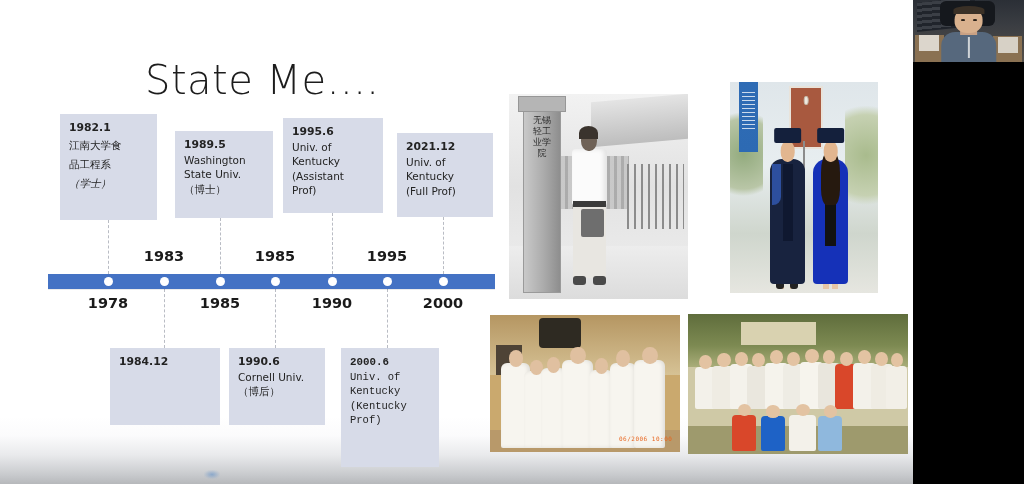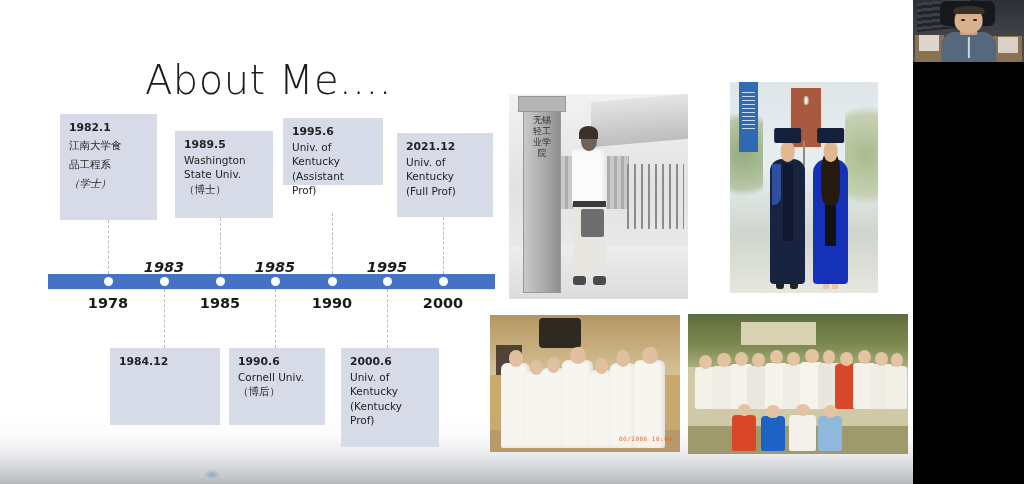--- a/index.html
+++ b/index.html
@@ -55,21 +55,21 @@
   }
   .tick-label {
     position: absolute;
     font-size: 14.5px;
     font-weight: bold;
     color: #1a1a1a;
     font-family: "DejaVu Sans", sans-serif;
     white-space: nowrap;
     transform: translateX(-50%);
   }
-  .tick-above { top: 259px; font-style: italic; }
+  .tick-above { top: 248px; }
   .tick-below { top: 295px; }
 
   
   .connector {
     position: absolute;
     width: 0;
     border-left: 1px dashed #b9bcc4;
   }
 
   
@@ -376,21 +376,21 @@
     background: radial-gradient(ellipse at center, rgba(90,140,200,.55) 0%, rgba(150,175,205,.15) 65%, transparent 80%);
   }
 </style>
 </head>
 <body>
 
 <div id="root">
 
   <div id="slide">
 
-    <div id="title">About Me....</div>
+    <div id="title">State Me....</div>
 
     <div id="connectors-layer">
         <div class="connector" style="left: 108px; top: 220px; height: 54px;"></div>
         <div class="connector" style="left: 220px; top: 218px; height: 56px;"></div>
         <div class="connector" style="left: 332px; top: 213px; height: 61px;"></div>
         <div class="connector" style="left: 443px; top: 217px; height: 57px;"></div>
         <div class="connector" style="left: 164px; top: 289px; height: 59px;"></div>
         <div class="connector" style="left: 275px; top: 289px; height: 59px;"></div>
         <div class="connector" style="left: 387px; top: 289px; height: 59px;"></div>
       </div>
@@ -425,21 +425,21 @@
           </span>
         </div>
         <div class="ev-box" style="left: 175px; top: 131px; width: 98px; height: 87px;">
           <span class="ev-date">1989.5</span>
           <span class="ev-body">
             <span class="ln">Washington</span>
             <span class="ln">State Univ.</span>
             <span class="ln">（博士）</span>
           </span>
         </div>
-        <div class="ev-box" style="left: 283px; top: 118px; width: 100px; height: 67px;">
+        <div class="ev-box" style="left: 283px; top: 118px; width: 100px; height: 95px;">
           <span class="ev-date">1995.6</span>
           <span class="ev-body">
             <span class="ln">Univ. of</span>
             <span class="ln">Kentucky</span>
             <span class="ln">(Assistant</span>
             <span class="ln">Prof)</span>
           </span>
         </div>
         <div class="ev-box" style="left: 397px; top: 133px; width: 96px; height: 84px;">
           <span class="ev-date">2021.12</span>
@@ -454,21 +454,21 @@
         <div class="ev-box" style="left: 110px; top: 348px; width: 110px; height: 77px;">
           <span class="ev-date">1984.12</span>
         </div>
         <div class="ev-box" style="left: 229px; top: 348px; width: 96px; height: 77px;">
           <span class="ev-date">1990.6</span>
           <span class="ev-body">
             <span class="ln">Cornell Univ.</span>
             <span class="ln">（博后）</span>
           </span>
         </div>
-        <div class="ev-box" style="left: 341px; top: 348px; width: 98px; height: 99px;">
+        <div class="ev-box" style="left: 341px; top: 348px; width: 98px; height: 119px; font-family: Liberation Mono, monospace;">
           <span class="ev-date">2000.6</span>
           <span class="ev-body">
             <span class="ln">Univ. of</span>
             <span class="ln">Kentucky</span>
             <span class="ln">(Kentucky</span>
             <span class="ln">Prof)</span>
           </span>
         </div>
       </div>
 

